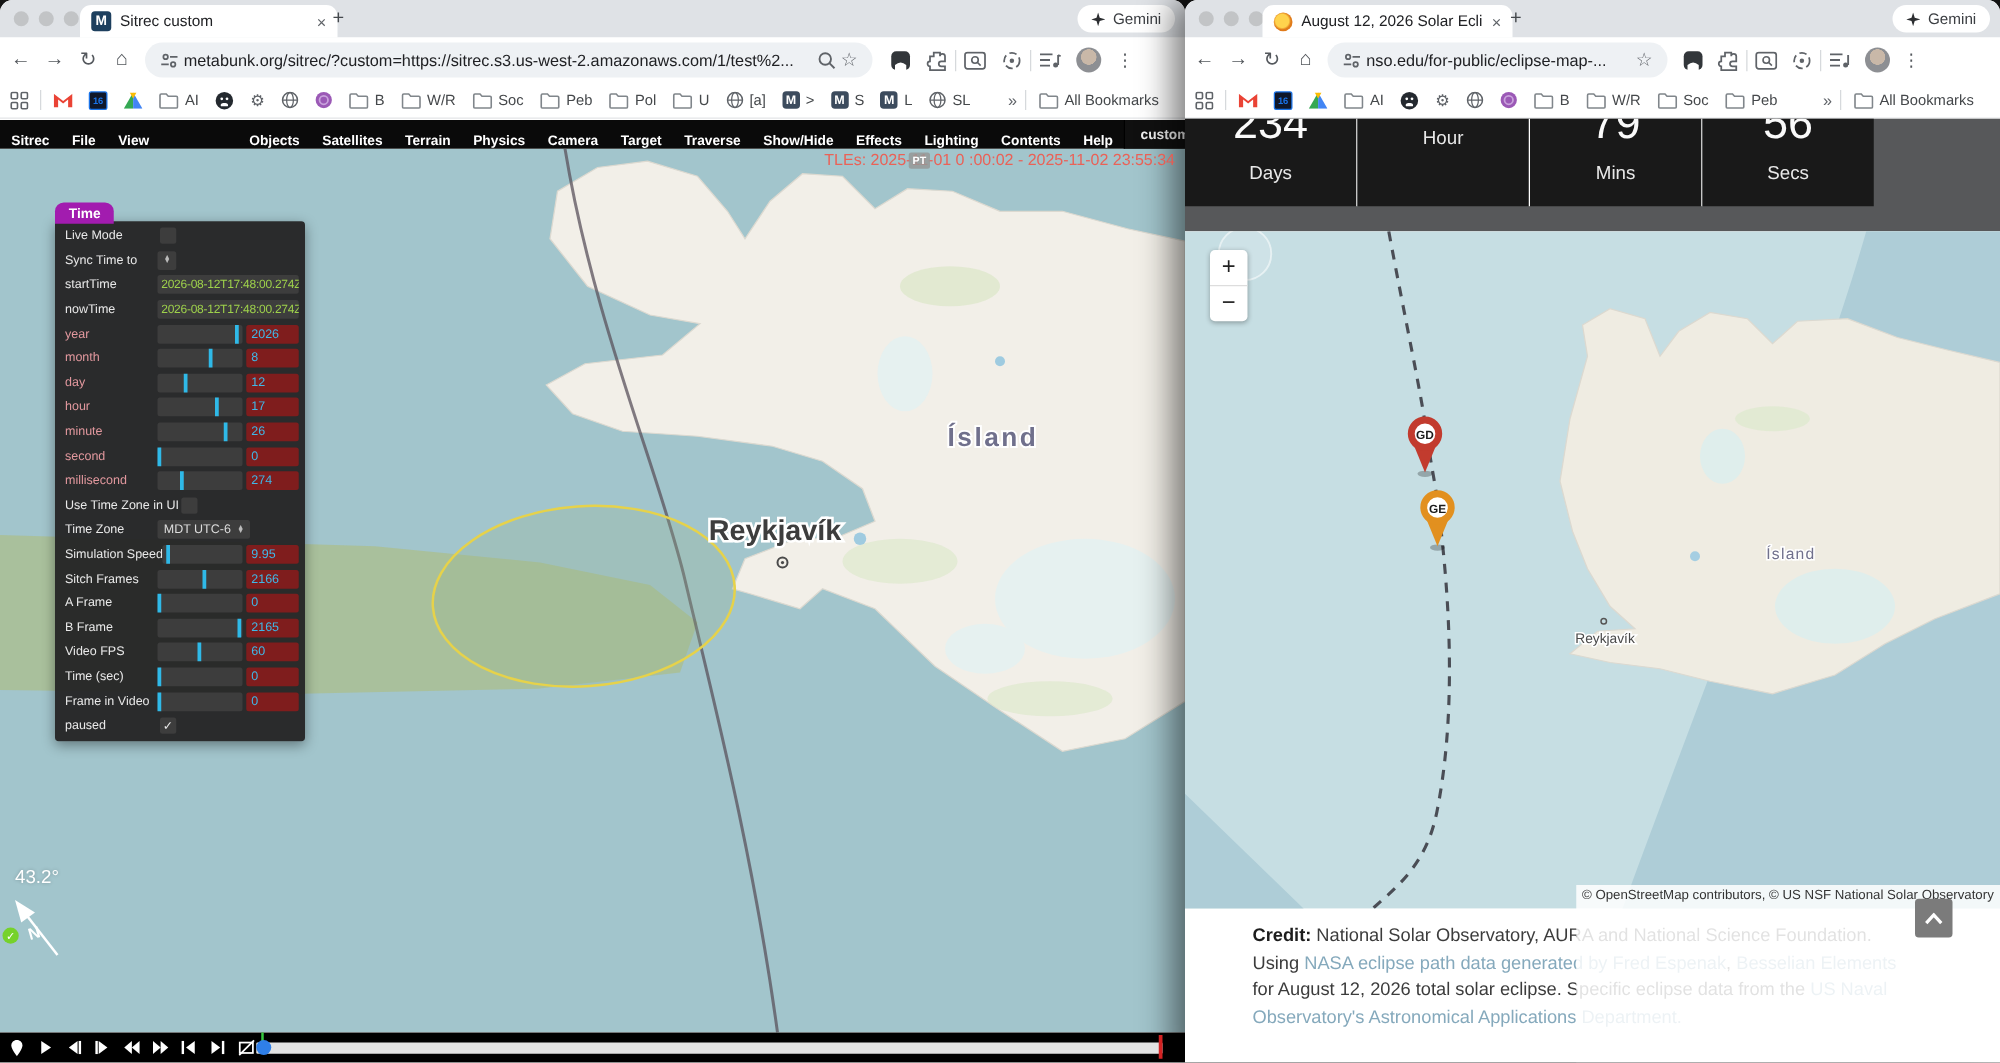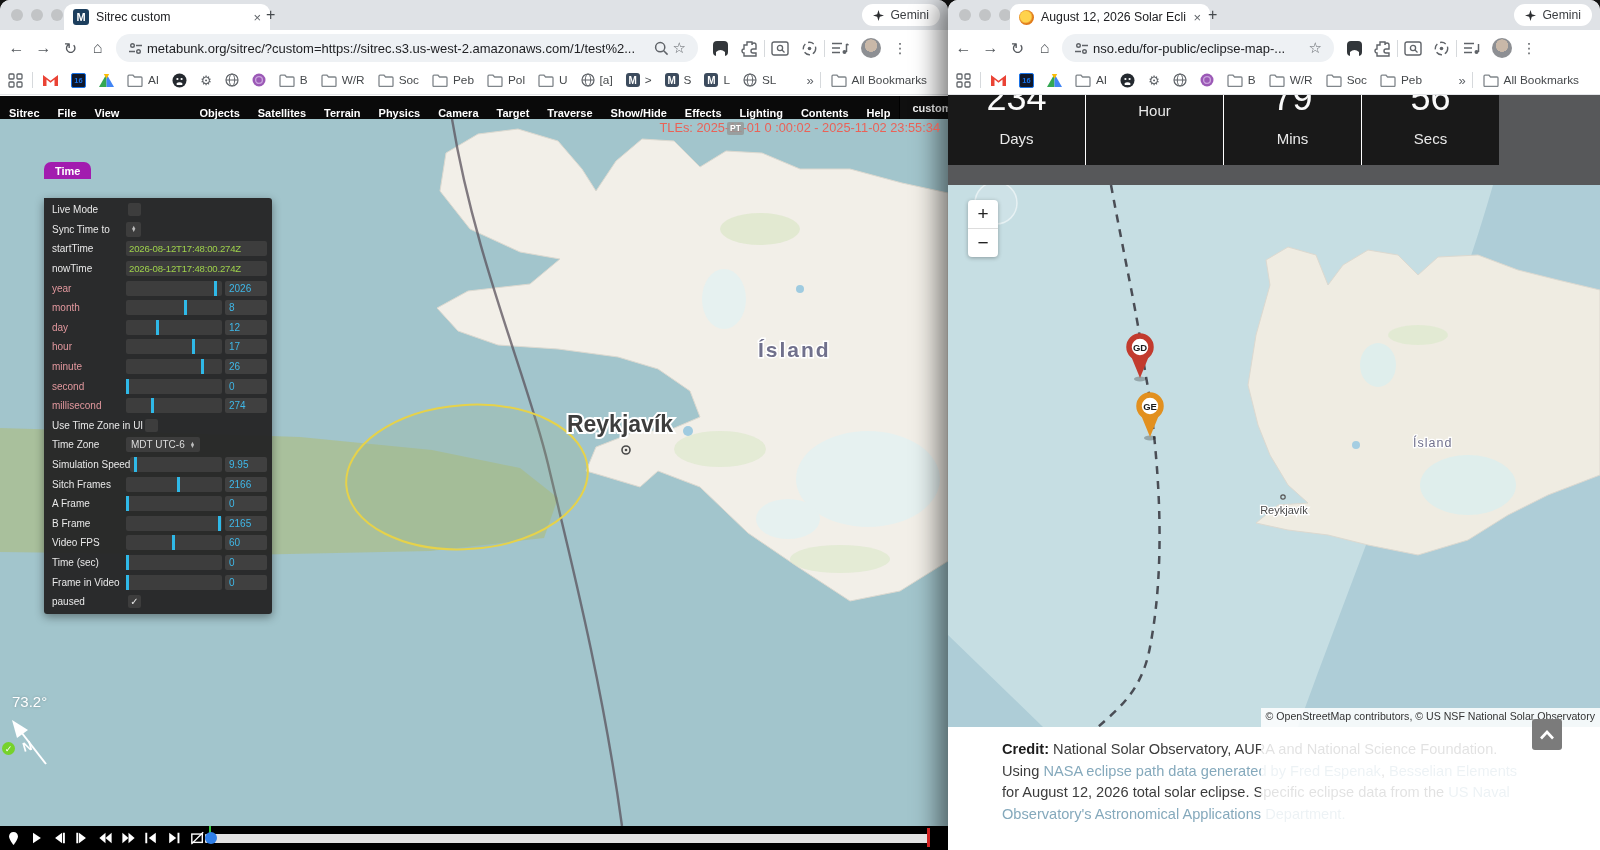--- a/index.html
+++ b/index.html
@@ -34,32 +34,32 @@
   
   .menubar{position:absolute;top:96px;left:0;right:0;height:23px;background:#0a0a0a;display:flex;align-items:center;color:#fff}
   .menu-item{font-size:11px;font-weight:bold;padding:0 9px;white-space:nowrap}
   .menu-item.gap-after{margin-right:62px}
   .version-box{margin-left:auto;background:#101010;border-left:1px solid #000;height:100%;display:flex;align-items:center;padding:0 14px 0 12px;font-size:11px;font-weight:bold;color:#f2f2f2;white-space:nowrap}
   #left-map{position:absolute;top:119px;left:0;width:948px;height:707px}
   .tle{position:absolute;top:120px;right:8px;font-size:12.8px;color:rgba(242,86,74,.9);white-space:nowrap;z-index:3}
   .pt-badge{position:absolute;left:727px;top:121.5px;width:17px;height:13px;background:rgba(150,152,150,.85);border-radius:2px;color:#fff;font-size:8.5px;font-weight:bold;display:flex;align-items:center;justify-content:center;z-index:4}
   
   #time-tab{position:absolute;left:44px;top:162px;background:#a21caf;color:#fff;font-size:11px;font-weight:bold;padding:3px 11px 2px;border-radius:7px 7px 0 0;z-index:6}
-  #time-panel{position:absolute;left:44px;top:198px;width:228px;background:rgba(38,38,38,.97);z-index:5;padding:2px 0 3px;border-radius:0 3px 3px 3px;box-shadow:0 3px 10px rgba(0,0,0,.4)}
+  #time-panel{position:absolute;left:44px;top:177px;width:200px;background:rgba(38,38,38,.97);z-index:5;padding:2px 0 3px;border-radius:0 3px 3px 3px;box-shadow:0 3px 10px rgba(0,0,0,.4)}
   .tp-row{height:19.6px;display:flex;align-items:center;padding:0 5px 0 8px}
   .tp-label{min-width:74px;font-size:10px;color:#e9e9e9;white-space:nowrap;flex:0 0 auto}
   .tp-label.pink{color:#e2989e}
   .tp-widget{flex:1;display:flex;align-items:center;gap:3px;min-width:0}
   .tp-check{width:13px;height:13px;background:#3d3d3d;border-radius:2px;margin-left:2px;display:flex;align-items:center;justify-content:center;color:#e8e8e8;font-size:10px}
   .tp-select{background:#3d3d3d;border-radius:2px;height:15px;display:flex;align-items:center;gap:5px;padding:0 5px;color:#ddd;font-size:10px;white-space:nowrap}
   .updn{display:flex;flex-direction:column;line-height:3.4px;font-size:5.5px;color:#bbb}
   .tp-text{flex:1;background:#3d3d3d;border-radius:2px;height:15px;display:flex;align-items:center;padding:0 3px;color:#9ed14b;font-size:9.6px;white-space:nowrap;overflow:hidden;letter-spacing:-.2px}
   .tp-slider{flex:1;background:#3d3d3d;border-radius:2px;height:15px;position:relative;min-width:0}
   .tp-handle{position:absolute;top:0;width:3px;height:15px;background:#2fb9e8}
-  .tp-value{width:38px;flex:0 0 auto;background:#404040;border-radius:2px;height:15px;display:flex;align-items:center;padding:0 0 0 4px;color:#3fb8e8;font-size:10px}
+  .tp-value{width:38px;flex:0 0 auto;background:#7f1d1d;border-radius:2px;height:15px;display:flex;align-items:center;padding:0 0 0 4px;color:#3fb8e8;font-size:10px}
   
   #heading{position:absolute;left:12px;top:693px;color:#fff;font-size:15px;z-index:3;text-shadow:0 0 3px rgba(0,0,0,.25)}
   #compass{position:absolute;left:6px;top:716px;z-index:3}
   #gps-check{position:absolute;left:2px;top:742px;width:13px;height:13px;border-radius:50%;background:#76d22b;color:#fff;font-size:9px;display:flex;align-items:center;justify-content:center;z-index:3}
   #transport{position:absolute;left:0;right:0;top:826px;height:24px;background:#000;z-index:3}
   #transport-icons{position:absolute;left:5px;top:4px;display:flex;gap:7px}
   .tr-btn{width:16px;height:16px;display:flex;align-items:center;justify-content:center}
   #scrub-track{position:absolute;left:205px;top:7.5px;width:725px;height:9px;background:#e2e2e2;border-radius:1px}
   #scrub-handle{position:absolute;left:205px;top:6px;width:12px;height:12px;border-radius:50%;background:#2f7fe8}
   #aframe-tick{position:absolute;left:209px;top:0;width:2px;height:7px;background:#35c93f}
@@ -546,21 +546,21 @@
         </span>
       </div>
       <div class="tp-row">
         <span class="tp-label">paused</span>
         <span class="tp-widget">
           <span class="tp-check">✓</span>
         </span>
       </div>
     </div>
 
-  <div id="heading">73.2°</div>
+  <div id="heading">43.2°</div>
   <svg id="compass" width="52" height="56" viewBox="0 0 52 56">
     <line x1="40" y1="48" x2="12" y2="12" stroke="#fff" stroke-width="2"></line>
     <polygon points="6,4 22,14 11,22" fill="#fff"></polygon>
     <text x="18" y="36" font-size="13" fill="#fff" font-weight="bold" transform="rotate(-16 18 36)">N</text>
   </svg>
   <div id="gps-check">✓</div>
 
   <div id="transport">
     <div id="transport-icons">
         <span class="tr-btn">

